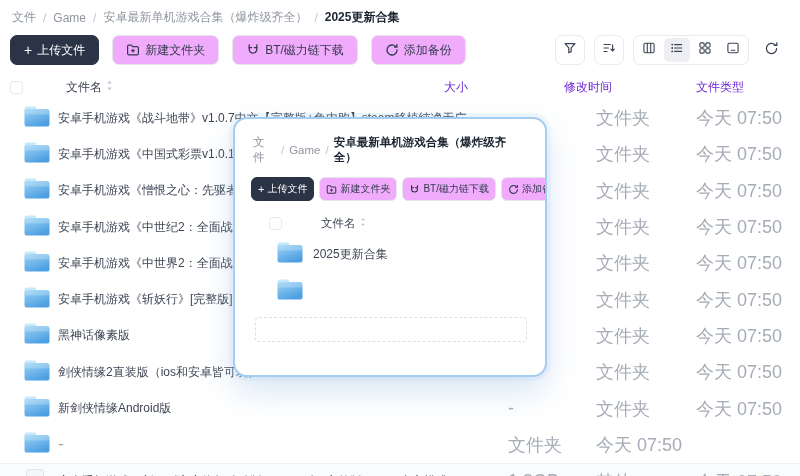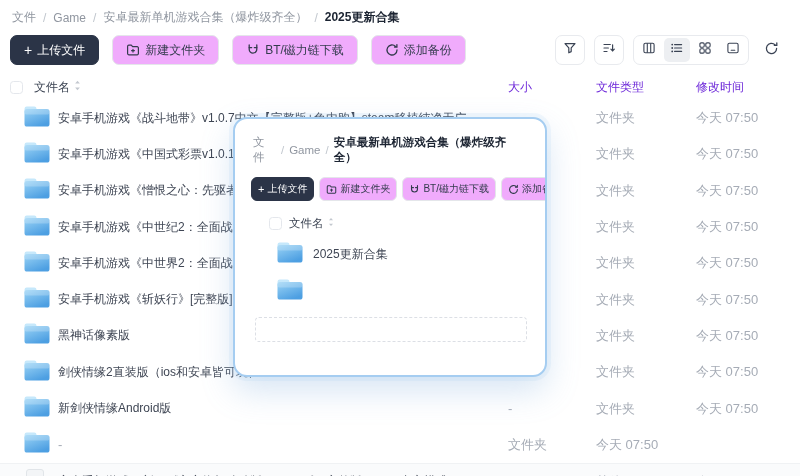--- a/index.html
+++ b/index.html
@@ -30,31 +30,31 @@
   .icon-btn { width:30px; height:30px; border:1px solid #e8eaee; border-radius:7px;
               display:flex; align-items:center; justify-content:center; background:#fff; cursor:pointer; }
   .view-group { display:flex; align-items:center; gap:2px; border:1px solid #e8eaee; border-radius:7px;
                 padding:2px; background:#fff; }
   .view-seg { width:26px; height:24px; border-radius:5px; display:flex; align-items:center; justify-content:center; cursor:pointer; }
   .view-seg.active { background:#edeff2; }
   .refresh { width:26px; height:26px; display:flex; align-items:center; justify-content:center; cursor:pointer; }
 
   
   .thead { display:grid; grid-template-columns:24px 1fr 88px 100px 92px; align-items:center;
-           padding:0 12px 0 10px; height:22px; margin-top:11px; font-size:12px; color:#4a5263; }
+           padding:0 12px 0 10px; height:22px; margin-top:11px; font-size:12px; color:#4a5263;gap:32px; }
   .thead .namewrap { display:flex; align-items:center; gap:4px; color:#3c4453; }
   .cbx { width:13px; height:13px; border:1px solid #e4e7ec; border-radius:3.5px; background:#fff; cursor:pointer; }
   .col-meta { color:#6d28d9; }
 
   .rows { margin-top:2px; }
   .row { display:grid; grid-template-columns:16px 34px 1fr 88px 100px 92px; align-items:center;
          height:36.3px; padding:0 12px 0 8px; cursor:pointer; }
   .row .fico { display:flex; align-items:center; }
   .row .fname { font-size:12px; color:#3f4654; white-space:nowrap; overflow:hidden; text-overflow:ellipsis; padding-right:8px; }
-  .row .meta { font-size:13px; color:#a6acb6; }
+  .row .meta { font-size:18px; color:#a6acb6; }
   .row.hl { background:#fafbfc; border-top:1px solid #f0f2f4; }
 
   
   .popup { position:absolute; left:233px; top:117px; width:314px; height:260px; background:#fff;
            border:2px solid #a5cdf1; border-radius:14px; z-index:10; padding:14px 16px;
            box-shadow:0 0 0 4px rgba(150,195,240,0.12), 0 14px 32px rgba(110,160,215,0.28); overflow:hidden; }
   .popup .crumbs { padding:2px 0 0 2px; font-size:11.5px; gap:5px; }
   .popup .toolbar-mini { display:flex; align-items:center; gap:5px; margin-top:12px; letter-spacing:-0.2px; }
   .popup .btn { height:24px; padding:0 6px; font-size:10px; gap:3px; border-radius:6px; }
   .popup .btn .plus { font-size:11px; }
@@ -174,22 +174,22 @@
   <div class="thead">
     <div class="cbx"></div>
     <div class="namewrap">
       <span>文件名</span>
       <span class="sort-glyph"><svg width="7" height="11" viewBox="0 0 7 11">
             <path d="M3.5 0.8 L5.9 3.6 H1.1 Z" fill="#c3c8cf"></path>
             <path d="M3.5 10.2 L1.1 7.4 H5.9 Z" fill="#c3c8cf"></path>
           </svg></span>
     </div>
     <div class="col-meta">大小</div>
+    <div class="col-meta">修改时间</div>
     <div class="col-meta">文件类型</div>
-    <div class="col-meta">修改时间</div>
   </div>
 
   <div class="rows">
 
   <div class="row">
         <span></span>
         <span class="fico">
           <span><svg width="26" height="21" viewBox="0 0 26 21">
               <rect x="0.5" y="0.5" width="12" height="8" rx="2.2" fill="#c6e8fb"></rect>
               <rect x="0.5" y="3" width="25" height="17.5" rx="2.6" fill="url(#fgrad)"></rect>

